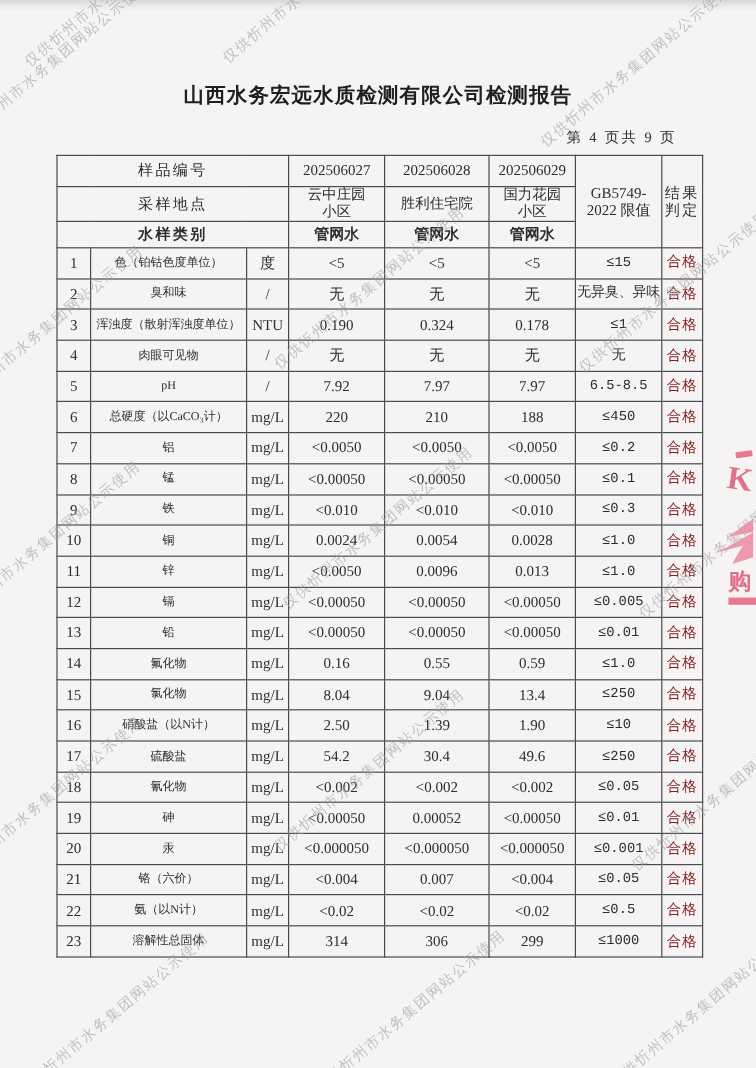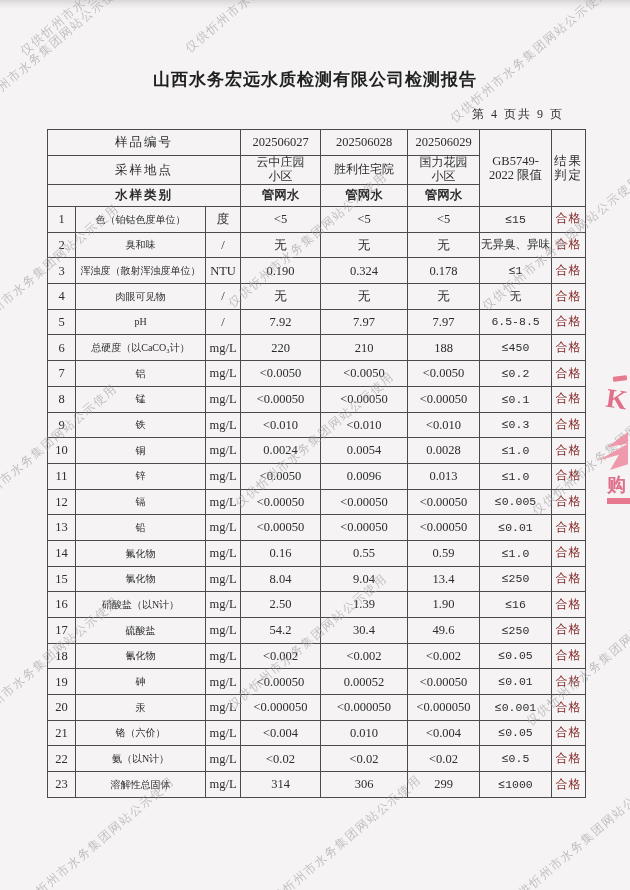--- a/index.html
+++ b/index.html
@@ -257,21 +257,21 @@
       <td class="limit-cell">≤250</td>
       <td class="result-cell">合格</td>
     </tr>
         <tr class="data-row">
       <td>16</td>
       <td class="name-cell">硝酸盐（以N计）</td>
       <td>mg/L</td>
       <td>2.50</td>
       <td>1.39</td>
       <td>1.90</td>
-      <td class="limit-cell">≤16</td>
+      <td class="limit-cell">≤10</td>
       <td class="result-cell">合格</td>
     </tr>
         <tr class="data-row">
       <td>17</td>
       <td class="name-cell">硫酸盐</td>
       <td>mg/L</td>
       <td>54.2</td>
       <td>30.4</td>
       <td>49.6</td>
       <td class="limit-cell">≤250</td>
@@ -305,21 +305,21 @@
       <td>&lt;0.000050</td>
       <td>&lt;0.000050</td>
       <td class="limit-cell">≤0.001</td>
       <td class="result-cell">合格</td>
     </tr>
         <tr class="data-row">
       <td>21</td>
       <td class="name-cell">铬（六价）</td>
       <td>mg/L</td>
       <td>&lt;0.004</td>
-      <td>0.010</td>
+      <td>0.007</td>
       <td>&lt;0.004</td>
       <td class="limit-cell">≤0.05</td>
       <td class="result-cell">合格</td>
     </tr>
         <tr class="data-row">
       <td>22</td>
       <td class="name-cell">氨（以N计）</td>
       <td>mg/L</td>
       <td>&lt;0.02</td>
       <td>&lt;0.02</td>

